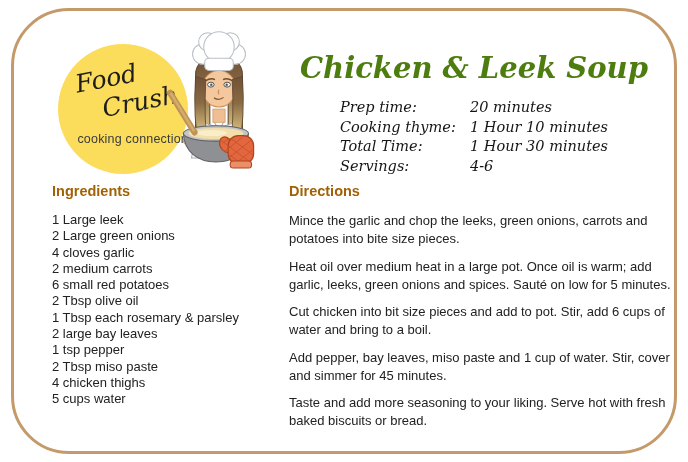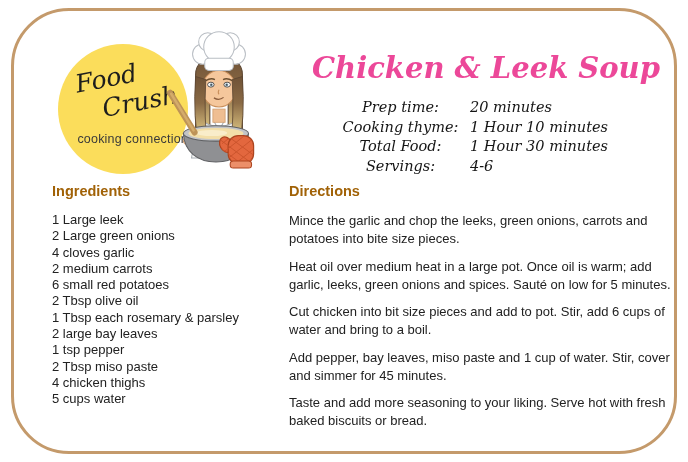--- a/index.html
+++ b/index.html
@@ -23,30 +23,30 @@
   .logo-food{left:17px;top:20px;font-size:25px;transform:rotate(-11deg);}
   .logo-crush{left:44px;top:43px;font-size:25px;transform:rotate(-11deg);}
   .logo-tagline{
     position:absolute;left:0;right:0;top:88px;text-align:right;
     font-size:12.5px;color:#3a3a3a;letter-spacing:.2px;
   }
   
   .chef{position:absolute;left:147px;top:20px;width:116px;height:148px;}
   
   .title{
-    position:absolute;left:298px;top:40px;width:324px;text-align:center;
+    position:absolute;left:286px;top:40px;width:324px;text-align:center;
     font-family:"DejaVu Serif",serif;font-style:italic;font-weight:bold;
-    font-size:29px;color:#ec4899;white-space:nowrap;
+    font-size:29px;color:#4d7c0f;white-space:nowrap;
   }
   .meta{
     position:absolute;left:326px;top:87px;width:300px;
     font-family:"DejaVu Serif",serif;font-style:italic;font-size:14.5px;color:#151515;
   }
   .meta-row{display:flex;line-height:19.5px;}
-  .meta-label{width:121px;text-align:center;}
+  .meta-label{width:121px;text-align:left;}
   .meta-value{margin-left:9px;white-space:nowrap;}
   
   .col-heading{font-size:14.5px;font-weight:bold;color:#a16207;}
   .ingredients{position:absolute;left:38px;top:172px;width:232px;}
   .ingredients ul{list-style:none;margin:13px 0 0 0;padding:0;font-size:13px;line-height:16.3px;}
   .directions{position:absolute;left:275px;top:172px;width:382px;}
   .directions .paras{margin-top:13px;}
   .directions p{margin:0 0 9.5px 0;font-size:13px;line-height:18px;}
 </style>
 </head>
@@ -133,21 +133,21 @@
     <div class="meta">
       <div class="meta-row">
         <span class="meta-label">Prep time:</span>
         <span class="meta-value">20 minutes</span>
       </div>
       <div class="meta-row">
         <span class="meta-label">Cooking thyme:</span>
         <span class="meta-value">1 Hour 10 minutes</span>
       </div>
       <div class="meta-row">
-        <span class="meta-label">Total Food:</span>
+        <span class="meta-label">Total Time:</span>
         <span class="meta-value">1 Hour 30 minutes</span>
       </div>
       <div class="meta-row">
         <span class="meta-label">Servings:</span>
         <span class="meta-value">4-6</span>
       </div>
     </div>
 
     <div class="ingredients">
       <div class="col-heading">Ingredients</div>

